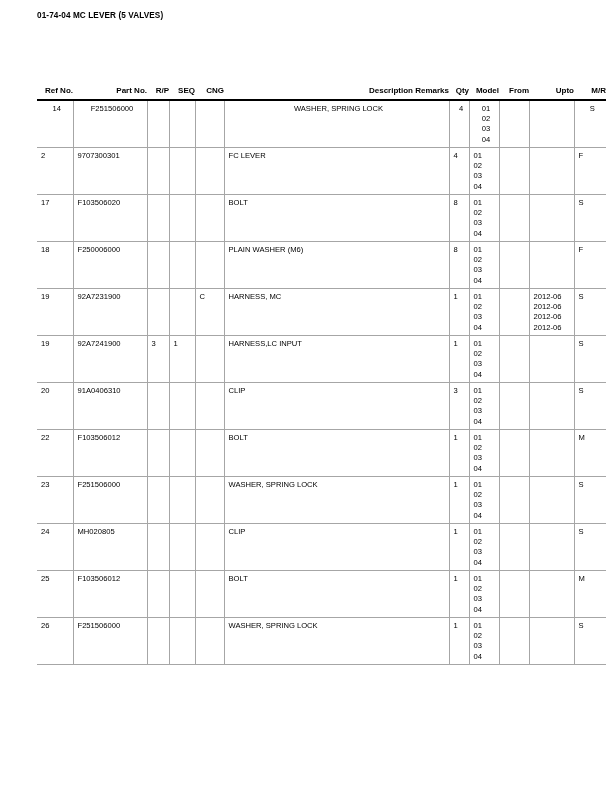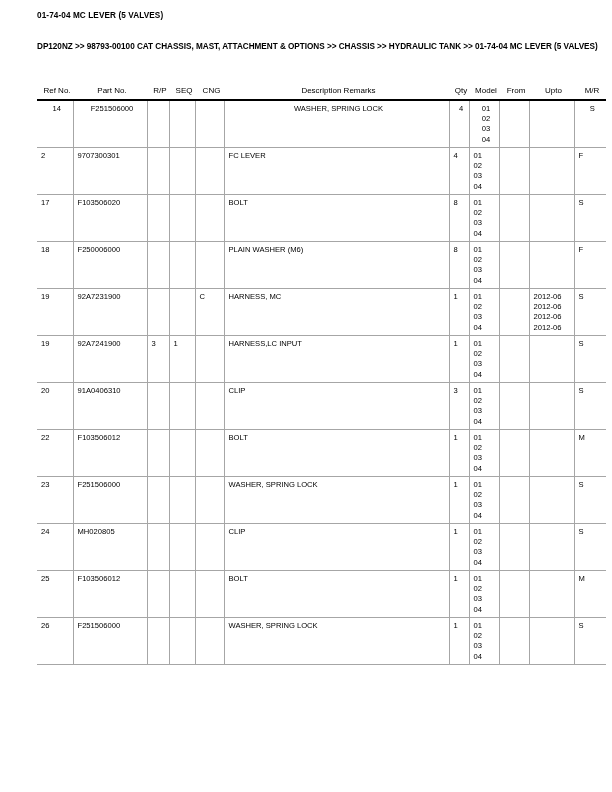--- a/index.html
+++ b/index.html
@@ -48,25 +48,25 @@
     position: absolute;
     left: 21px;
     top: 86px;
     width: 569px;
     border-collapse: collapse;
     table-layout: fixed;
     font-size: 7.6px;
   }
   #parts-table thead th {
     font-size: 8px;
-    font-weight: normal;
+    font-weight: bold;
     padding: 0 0 4px 0;
     vertical-align: bottom;
     border: none;
-    text-align: center;
+    text-align: right;
     white-space: nowrap;
   }
   #parts-table thead tr {
     border-bottom: 2px solid #000;
   }
   .hdr-pad { padding-left: 4px !important; }
 
   #parts-table tbody td {
     border: 1px solid #a6a6a6;
     border-top: none;
@@ -101,21 +101,20 @@
 
   
 </style>
 </head>
 <body>
 
 <div class="page">
 
   <div id="doc-title">01-74-04 MC LEVER (5 VALVES)</div>
 
-  <div id="breadcrumb">DP120NZ &gt;&gt; 98793-00100 CAT CHASSIS, MAST, ATTACHMENT &amp; OPTIONS &gt;&gt; CHASSIS &gt;&gt; HYDRAULIC TANK &gt;&gt; 01-74-04 MC LEVER (5 VALVES)</div>
 
   <table id="parts-table">
     <colgroup>
       <col class="col-ref">
         <col class="col-part">
         <col class="col-rp">
       <col class="col-seq">
         <col class="col-cng">
         <col class="col-desc">
       <col class="col-qty">

